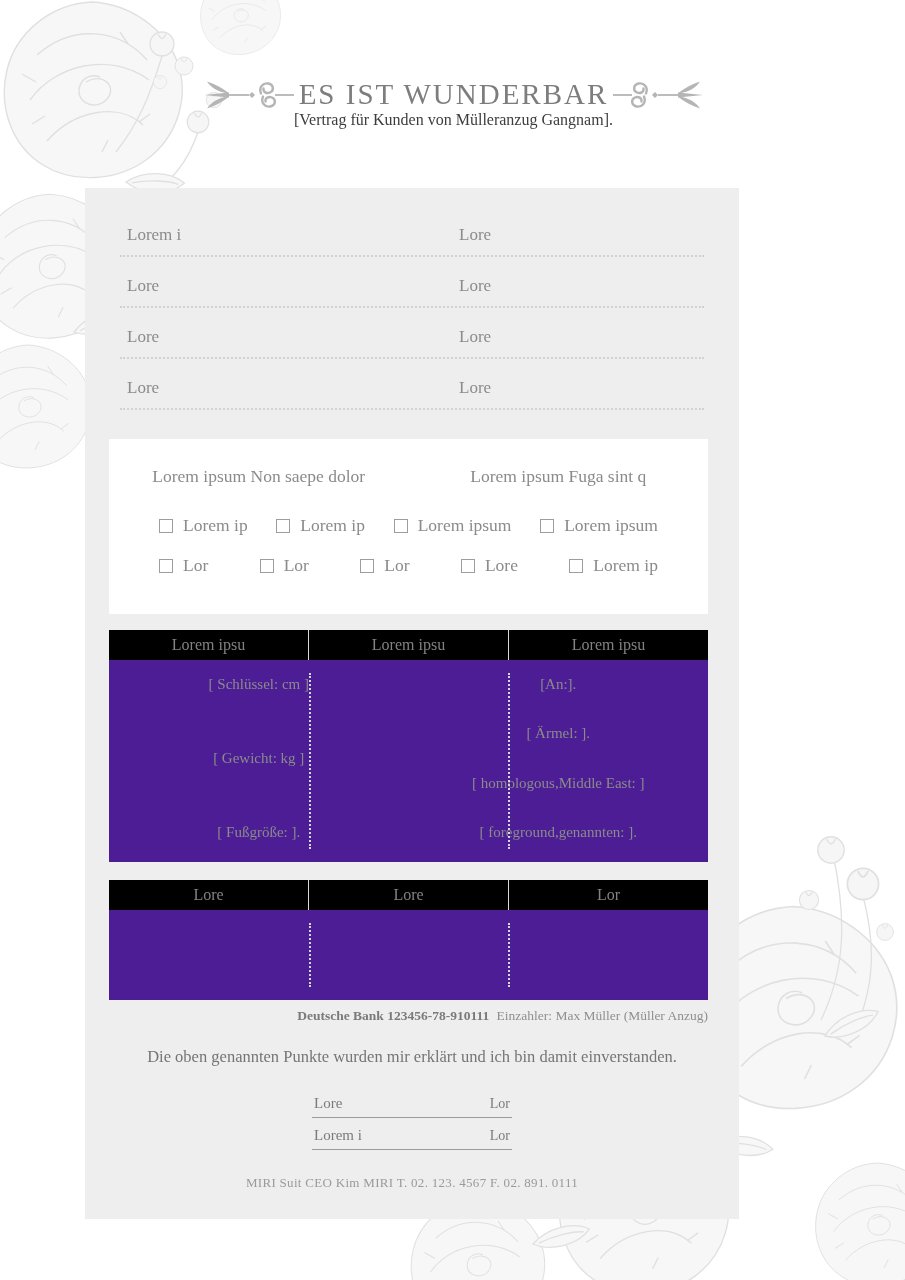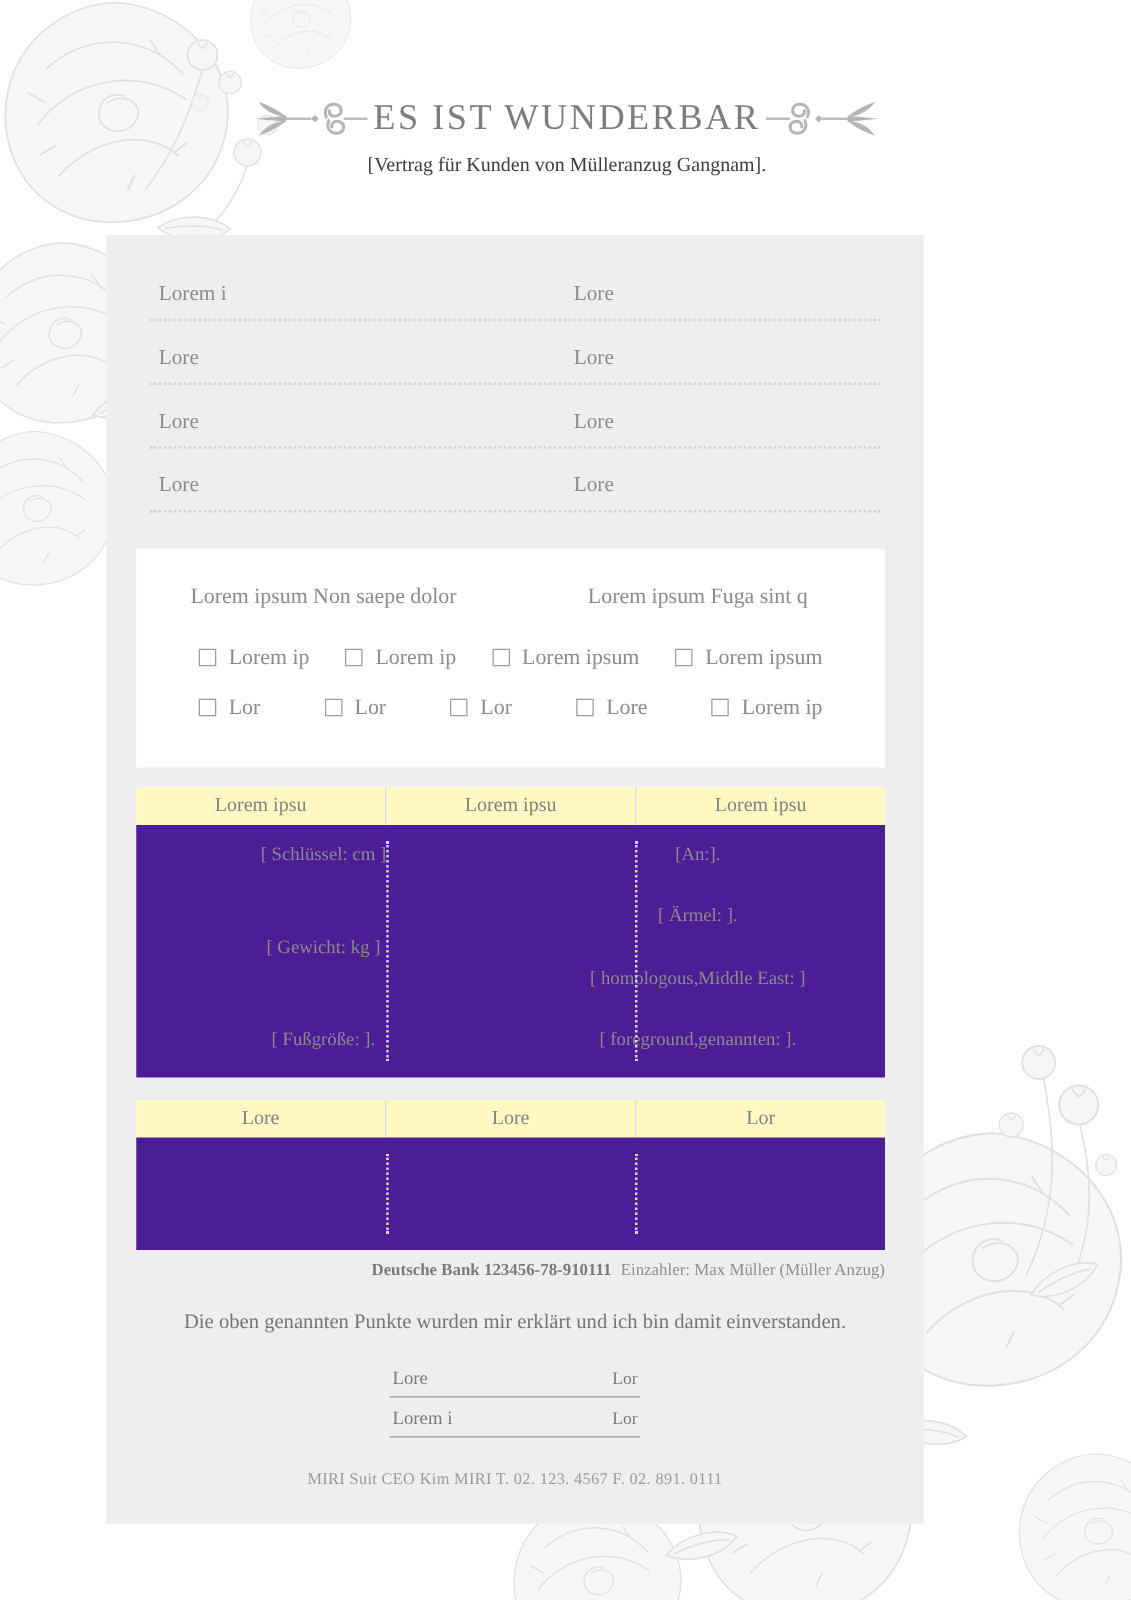--- a/index.html
+++ b/index.html
@@ -11,21 +11,21 @@
   
   .floral{position:absolute;z-index:1;pointer-events:none;}
   .floral-tl{top:0;left:0;}
   .floral-br{bottom:0;right:0;}
   
   .header{position:absolute;top:0;left:85px;width:737px;z-index:3;text-align:center;}
   .title-row{margin-top:78px;display:flex;align-items:center;justify-content:center;gap:4px;}
   .title{font-size:29px;color:#7d7d7d;letter-spacing:2px;white-space:nowrap;}
   .flourish{display:block;}
   .flourish.flip{transform:scaleX(-1);}
-  .subtitle{margin-top:13px;font-size:16px;color:#3d3d3d;}
+  .subtitle{font-size:16px;color:#3d3d3d;}
   
   .page{
     position:absolute;left:85px;top:188px;width:654px;height:1031px;
     background:#eeeeee;z-index:2;
   }
   
   .fields{padding:18px 35px 0;}
   .field-row{position:relative;border-bottom:2px dotted #d2d2d2;padding:19px 0 10px;}
   .fl{margin-left:7px;font-size:17px;color:#8b8b8b;}
   .fr{position:absolute;left:339px;bottom:10px;font-size:17px;color:#8b8b8b;}
@@ -35,21 +35,21 @@
   .cb-box{margin-top:29px;height:175px;}
   .cb-titles{display:flex;padding-top:27px;}
   .cb-title{flex:1;text-align:center;font-size:17.5px;color:#8b8b8b;}
   .cb-row{display:flex;justify-content:space-between;margin:28px 50px 0;}
   .cb-row.second{margin-top:19px;}
   .cb{display:flex;align-items:center;gap:10px;font-size:17.5px;color:#8b8b8b;}
   .cb .box{width:12px;height:12px;border:1.5px solid #9d9d9d;background:#fff;flex:none;}
   
   .table{margin-top:16px;}
   .table.second{margin-top:18px;}
-  .thead{display:flex;height:30px;background:#fef9c3;}
+  .thead{display:flex;height:30px;background:#000000;}
   .th{flex:1;text-align:center;font-size:16px;color:#828282;line-height:30px;height:30px;}
   .th + .th{border-left:1px solid #d9d9d9;}
   .tbody{position:relative;background:#4c1d95;display:flex;}
   .tbody.measure{height:202px;}
   .tbody.payment{height:90px;}
   .tb-col{flex:1;display:flex;flex-direction:column;justify-content:space-between;
           text-align:center;font-size:15px;color:#8b8b8b;padding:16px 0 21px;}
   .vsep{position:absolute;top:13px;bottom:13px;border-left:2px dotted #d6d6d6;}
   .vsep.v1{left:33.33%;}
   .vsep.v2{left:66.66%;}

